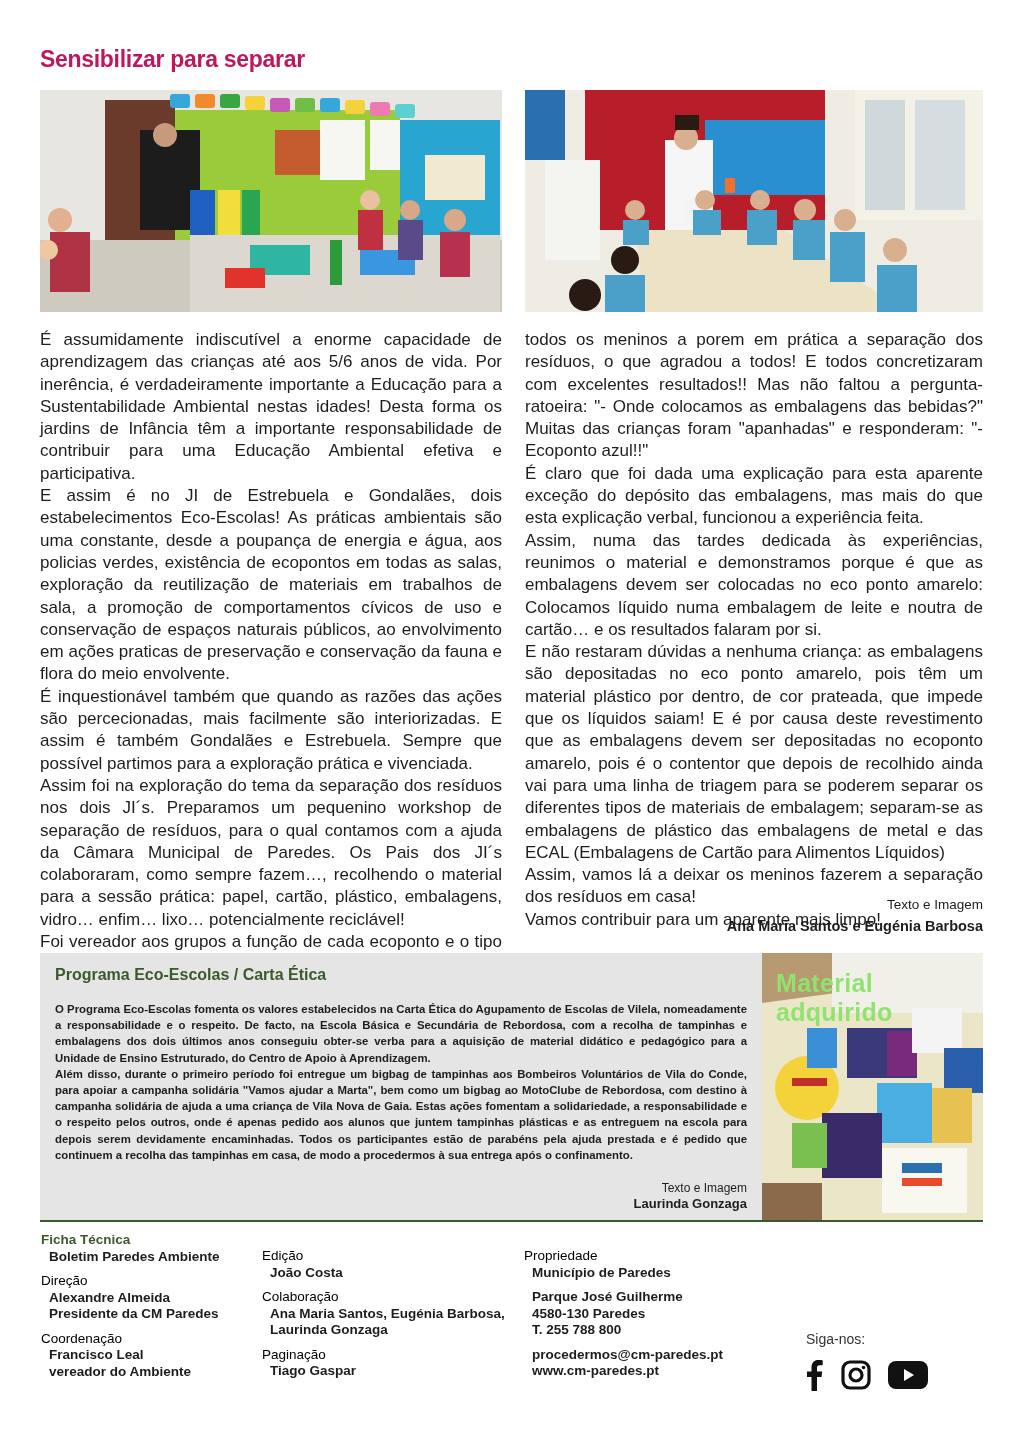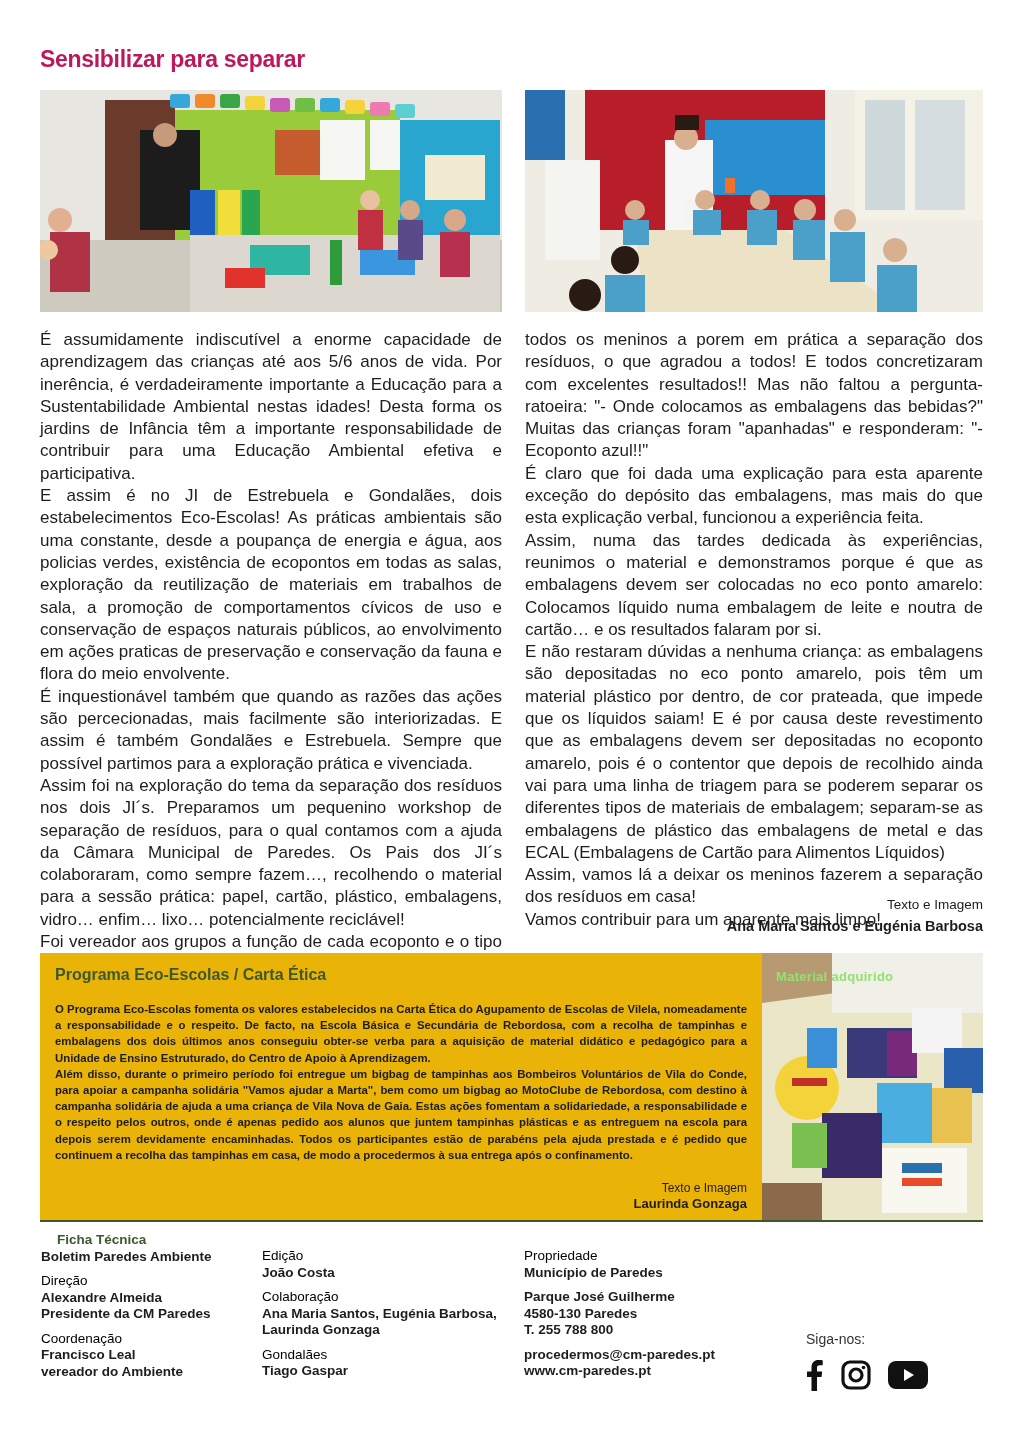--- a/index.html
+++ b/index.html
@@ -23,47 +23,47 @@
   }
   .col p { margin: 0; }
   .col-left { left: 40px; }
   .col-right { left: 525px; width: 458px; }
 
   .credit-label { position: absolute; right: 41px; top: 897px; font-size: 13.5px; color: #1d1d1b; }
   .credit-name { position: absolute; right: 41px; top: 918px; font-size: 14.5px; font-weight: bold; color: #1d1d1b; }
 
   .eco-box {
     position: absolute; left: 40px; top: 953px; width: 722px; height: 268px;
-    background: #eab308;
+    background: #e5e5e5;
   }
   .eco-title {
     position: absolute; left: 15px; top: 13px;
     font-size: 16px; font-weight: bold; color: #3b5a2b;
   }
   .eco-text {
     position: absolute; left: 15px; top: 48px; width: 692px;
     font-size: 11.4px; line-height: 16.2px; font-weight: bold; text-align: justify; color: #1d1d1b;
   }
   .eco-text p { margin: 0; }
   .eco-credit-label { position: absolute; right: 15px; top: 228px; font-size: 12px; color: #1d1d1b; }
   .eco-credit-name { position: absolute; right: 15px; top: 243px; font-size: 13px; font-weight: bold; color: #1d1d1b; }
 
   .material-photo { position: absolute; left: 762px; top: 953px; width: 221px; height: 268px; overflow: hidden; background: #c9b89a; }
   .material-photo svg { display: block; width: 100%; height: 100%; }
   .material-caption {
-    position: absolute; left: 14px; top: 16px; font-size: 13px; font-weight: bold;
+    position: absolute; left: 14px; top: 16px; font-size: 25px; font-weight: bold;
     color: #8fe36e; letter-spacing: 0.3px;
   }
 
   .divider { position: absolute; left: 40px; top: 1220px; width: 943px; height: 2px; background: #3b5a2b; }
 
   .footer-col { position: absolute; font-size: 13.5px; line-height: 16.5px; }
   .f-label { font-weight: normal; color: #000000; }
-  .f-value { font-weight: bold; color: #1d1d1b; }
-  .f-green { font-weight: bold; color: #3b5a2b; margin-left: 16px; }
+  .f-value { font-weight: bold; color: #1d1d1b; margin-left: 8px; }
+  .f-green { font-weight: bold; color: #3b5a2b; }
   .f-block { margin-bottom: 8px; }
 
   .footer-1 { left: 41px; top: 1232px; }
   .footer-2 { left: 262px; top: 1248px; }
   .footer-3 { left: 524px; top: 1248px; }
 
   .follow { position: absolute; left: 806px; top: 1331px; font-size: 14px; color: #333; }
   .social { position: absolute; top: 1359px; display: flex; align-items: center; justify-content: center; }
   .social svg { display: block; }
   .fb { left: 804px; width: 20px; height: 32px; }
@@ -231,21 +231,21 @@
   <div class="f-block">
     <div class="f-label">Edição</div>
     <div class="f-value">João Costa</div>
   </div>
   <div class="f-block">
     <div class="f-label">Colaboração</div>
     <div class="f-value">Ana Maria Santos, Eugénia Barbosa,</div>
     <div class="f-value">Laurinda Gonzaga</div>
   </div>
   <div class="f-block">
-    <div class="f-label">Gondalães</div>
+    <div class="f-label">Paginação</div>
     <div class="f-value">Tiago Gaspar</div>
   </div>
 </div>
 
 <div class="footer-col footer-3">
   <div class="f-block">
     <div class="f-label">Propriedade</div>
     <div class="f-value">Município de Paredes</div>
   </div>
   <div class="f-block">

